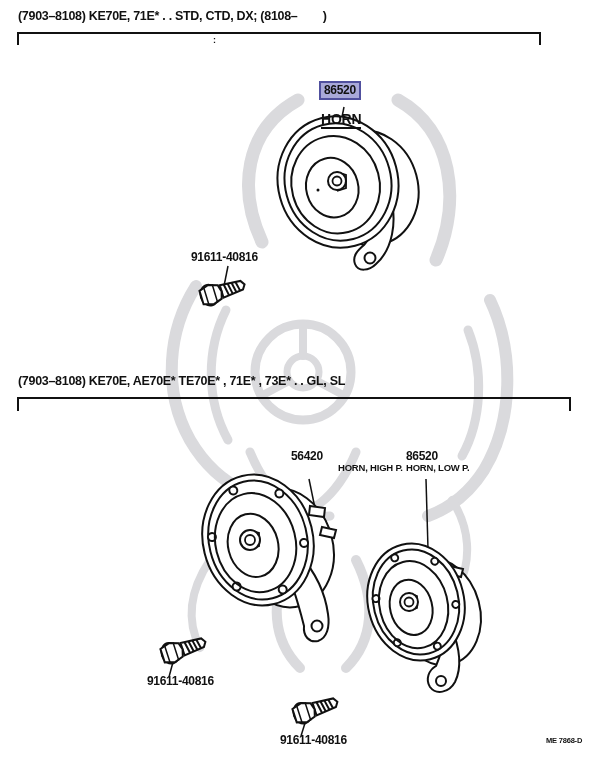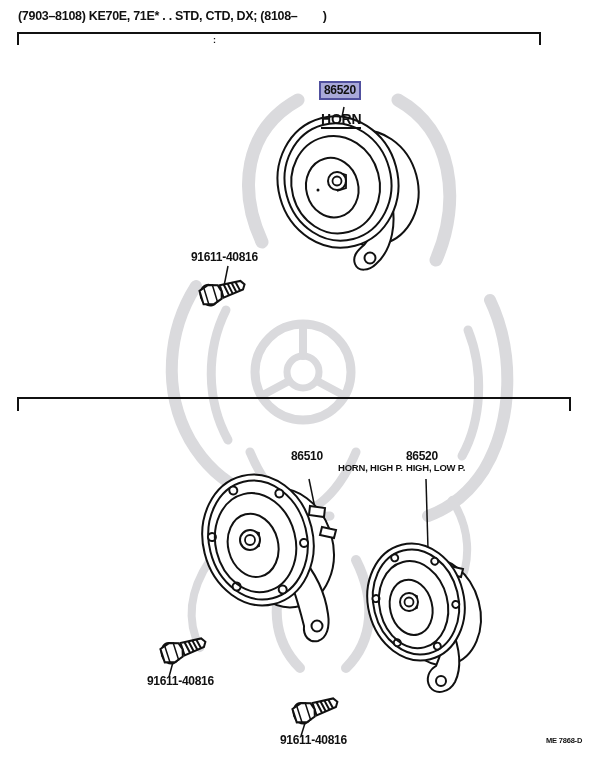--- a/index.html
+++ b/index.html
@@ -152,26 +152,27 @@
 
   <div class="lbl hdr" style="left:18px;top:10px;">(7903–8108) KE70E, 71E* . . STD, CTD, DX; (8108–        )</div>
 
   <div class="lbl artifact" style="left:213px;top:36px;">:</div>
 
   <div class="hl-box" style="left:319px;top:81px;background:#a9a9d9;border:2px solid #50509e;">86520</div>
   <div class="lbl sub underlined" style="left:321px;top:112px;font-size:14px;">HORN</div>
 
   <div class="lbl pn" style="left:191px;top:251px;">91611-40816</div>
 
+  <div class="lbl hdr" style="left:18px;top:375px;">(7903–8108) KE70E, AE70E* TE70E* , 71E* , 73E* . . GL, SL</div>
 
-  <div class="lbl pn" style="left:291px;top:450px;">86510</div>
+  <div class="lbl pn" style="left:291px;top:450px;">56420</div>
   <div class="lbl sub" style="left:291px;top:463px;padding-left:47px;">HORN, HIGH P.</div>
 
   <div class="lbl pn" style="left:406px;top:450px;">86520</div>
-  <div class="lbl sub" style="left:406px;top:463px;">HIGH, LOW P.</div>
+  <div class="lbl sub" style="left:406px;top:463px;">HORN, LOW P.</div>
 
   <div class="lbl pn" style="left:147px;top:675px;">91611-40816</div>
 
   <div class="lbl pn" style="left:280px;top:734px;">91611-40816</div>
 
   <div class="lbl code" style="left:546px;top:737px;">ME 7868-D</div>
 
 </div>
 
 </body></html>

